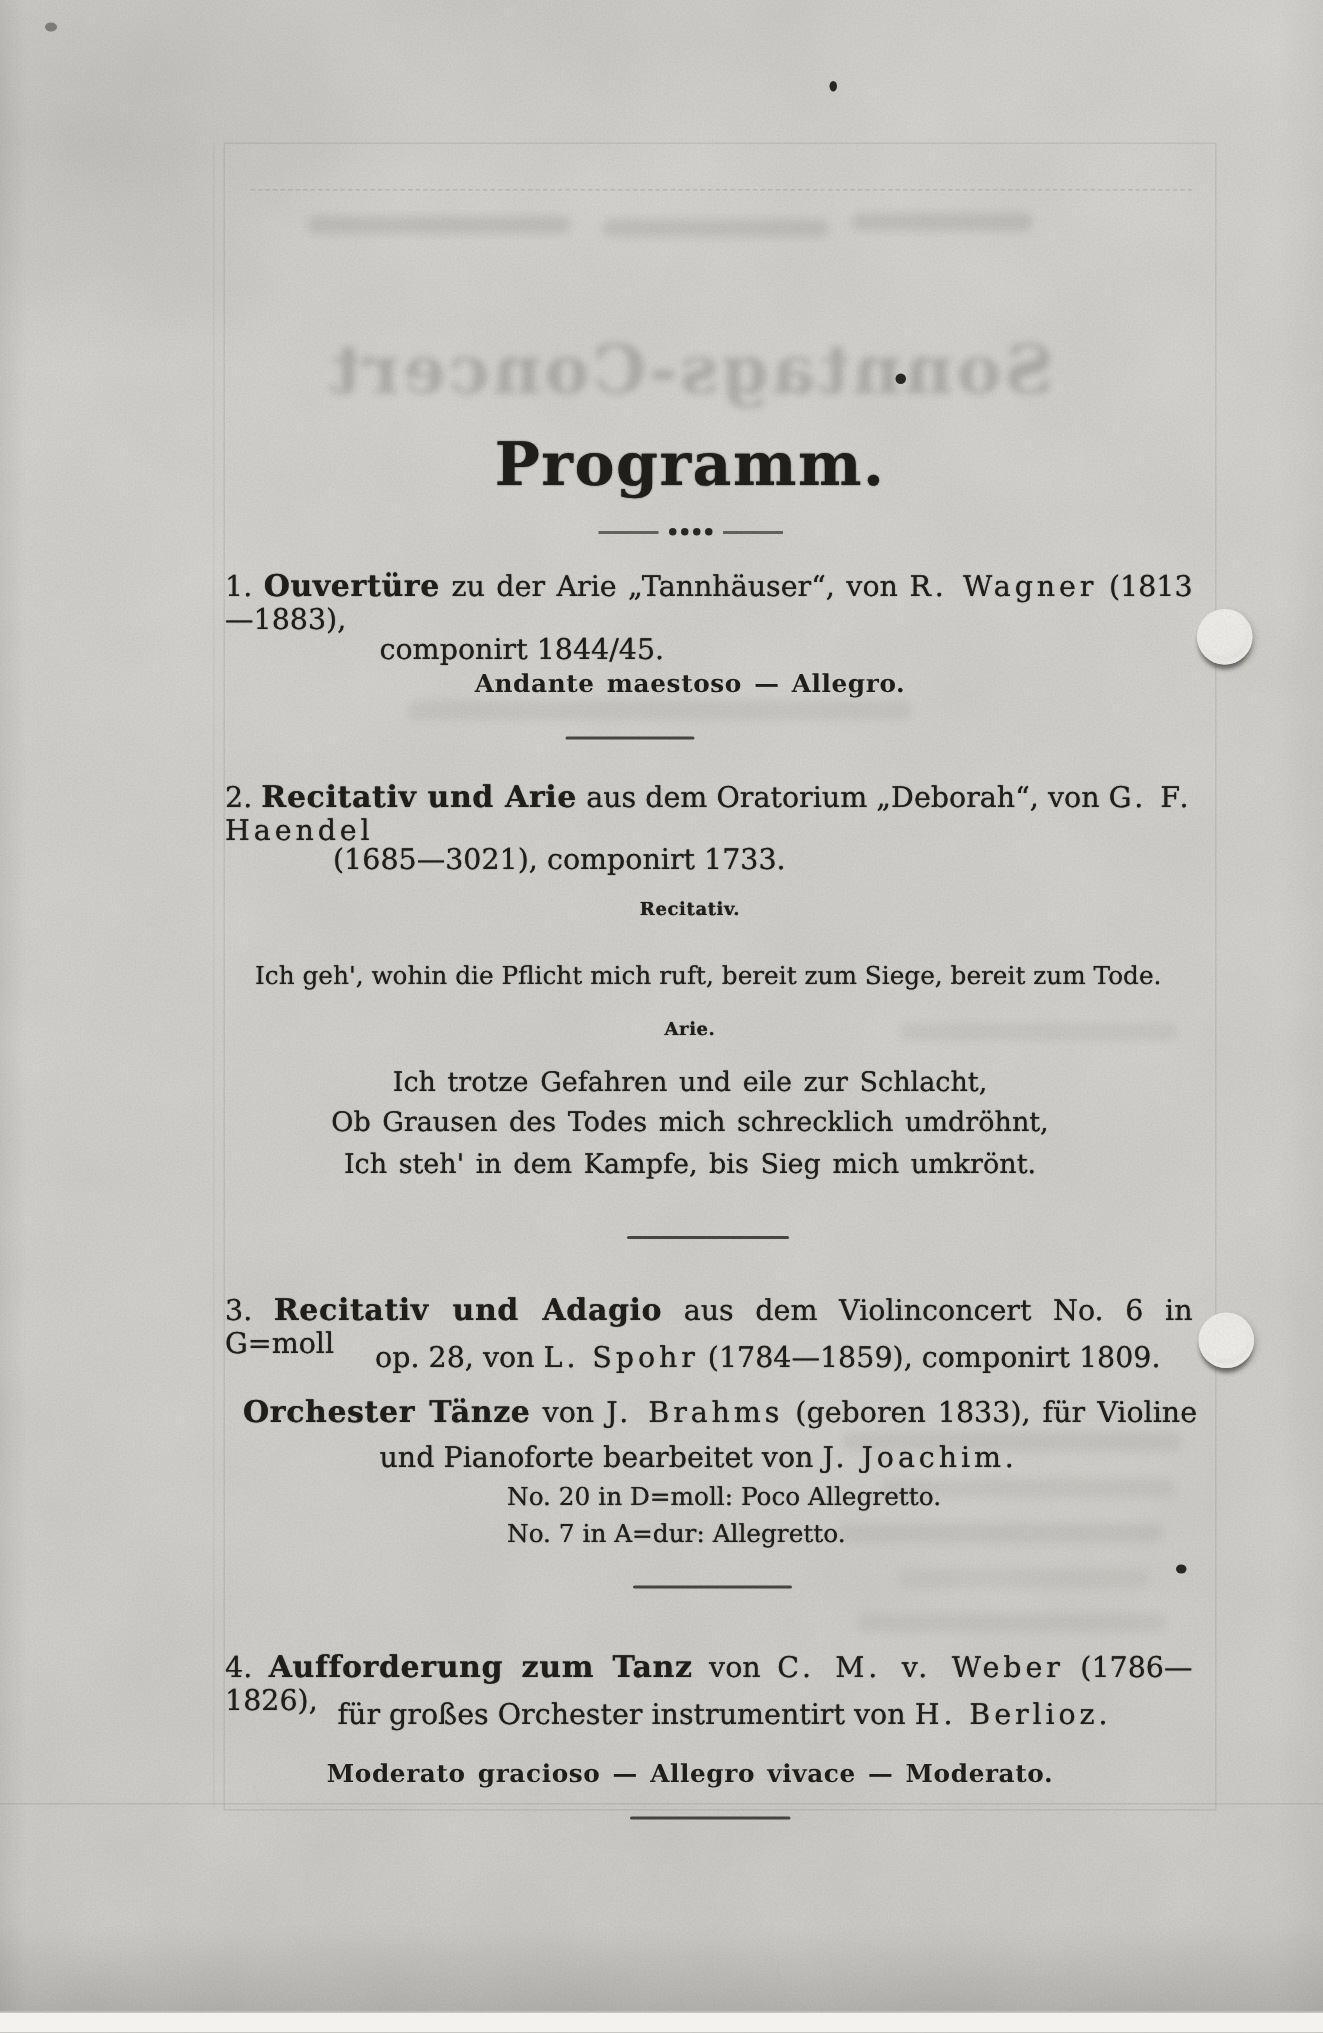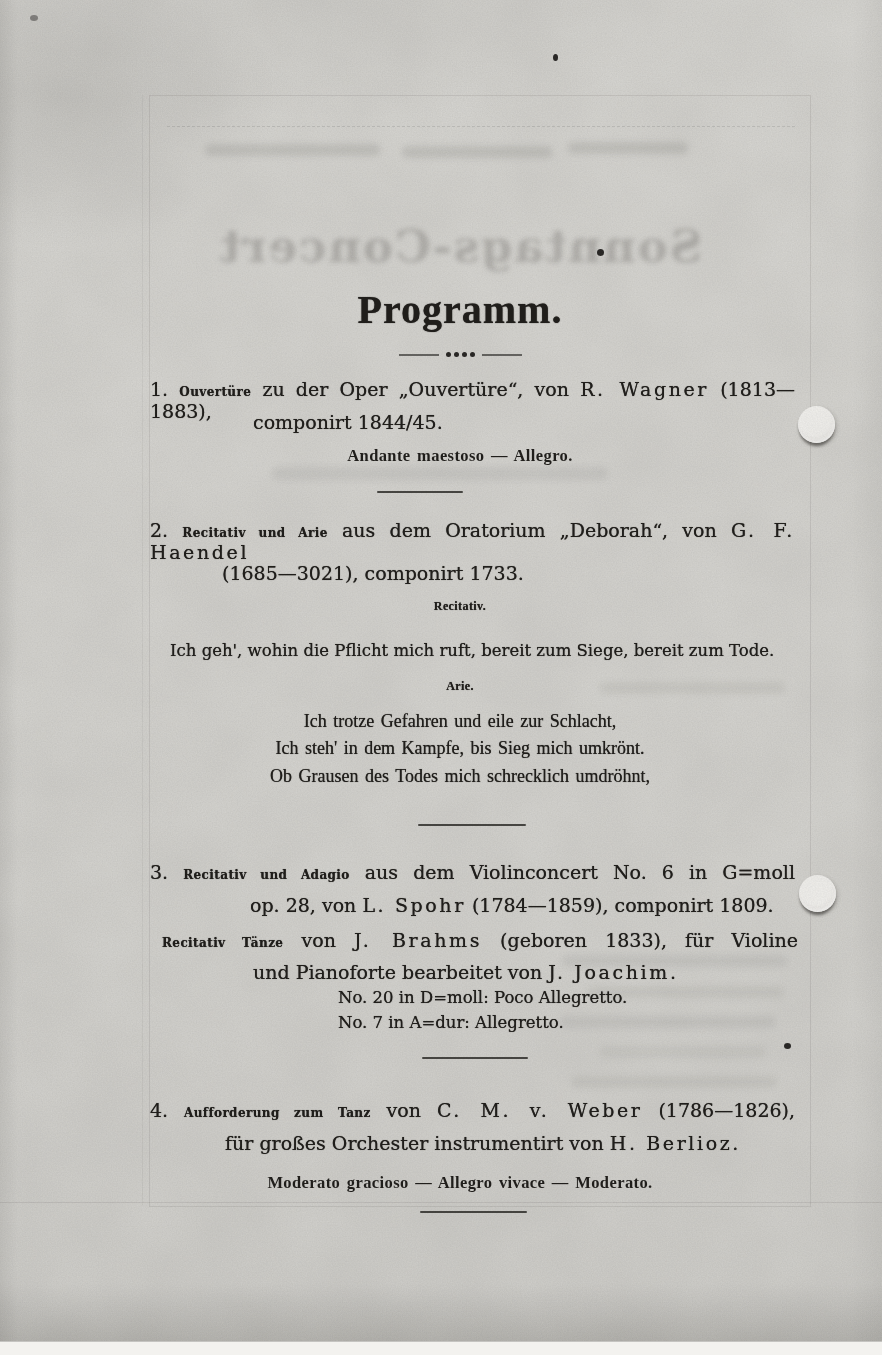--- a/index.html
+++ b/index.html
@@ -36,23 +36,23 @@
   .ghost-title {
     left:110px; top:220px; width:700px; text-align:center;
     transform:scaleX(-1); filter:blur(2.6px);
     color:rgba(75,73,69,.25); font-weight:bold; font-size:45px; letter-spacing:2px;
   }
   
   .frak { text-shadow:0 0 .7px rgba(25,23,20,.85); }
   .line { font-size:19px; white-space:nowrap; }
   .justify { left:150px; width:645px; text-align:justify; text-align-last:justify; white-space:normal; }
   .num { font-size:19px; }
-  .lead { font-weight:bold; font-size:12px; letter-spacing:.4px; }
+  .lead { font-weight:bold; font-size:20px; letter-spacing:.4px; }
   .sperr { letter-spacing:2.6px; }
-  .center-col { left:110px; width:700px; text-align:center;font-family:Liberation Serif, serif; }
+  .center-col { left:110px; width:700px; text-align:center; }
   .page-title { top:286px; font-weight:bold; font-size:40px; letter-spacing:1px;
     text-shadow:0 0 1px rgba(25,23,20,.9); }
   .heading { font-weight:bold; font-size:12px; letter-spacing:.4px; }
   .tempo { font-weight:bold; font-size:16.5px; letter-spacing:.4px; word-spacing:2px; }
   .recit { left:170px; width:600px; font-size:16.5px; text-align:justify; text-align-last:justify; }
   .verse-line { font-size:18px; line-height:27.4px; word-spacing:2px; }
   .movement { font-size:16.5px; left:338px; }
   
   .ornament { top:352px; left:110px; width:700px; display:flex; align-items:center; justify-content:center; gap:7px; }
   .orn-line { width:40px; height:2px; background:rgba(45,43,40,.65); }
@@ -100,62 +100,62 @@
       <div class="orn-dot"></div>
       <div class="orn-dot"></div>
       <div class="orn-dot"></div>
     </div>
     <div class="orn-line"></div>
   </div>
 
   <div class="abs line justify" style="top:378px">
     <span class="num frak">1.</span>
     <span class="lead frak">Ouvertüre</span>
-    <span class="frak">zu der Oper „Ouvertüre“, von</span>
+    <span class="frak">zu der Arie „Tannhäuser“, von</span>
     <span class="sperr frak">R. Wagner</span>
     <span class="frak">(1813—1883),</span>
   </div>
-  <div class="abs line frak" style="top:411px;left:253px">
+  <div class="abs line frak" style="top:422px;left:253px">
     <span>componirt 1844/45.</span>
   </div>
   <div class="abs center-col tempo" style="top:446px">Andante maestoso — Allegro.</div>
   <div class="abs rule" style="top:491px;left:377px;width:86px"></div>
 
   <div class="abs line justify" style="top:519px">
     <span class="num frak">2.</span>
     <span class="lead frak">Recitativ und Arie</span>
     <span class="frak">aus dem Oratorium „Deborah“, von</span>
     <span class="sperr frak">G. F. Haendel</span>
   </div>
   <div class="abs line frak" style="top:562px;left:222px">
     <span>(1685—3021), componirt 1733.</span>
   </div>
   <div class="abs center-col heading frak" style="top:599px">Recitativ.</div>
   <div class="abs line recit frak" style="top:641px">Ich geh', wohin die Pflicht mich ruft, bereit zum Siege, bereit zum Tode.</div>
   <div class="abs center-col heading frak" style="top:679px">Arie.</div>
   <div class="abs center-col" style="top:708px">
     <div class="verse-line frak">Ich trotze Gefahren und eile zur Schlacht,</div>
+    <div class="verse-line frak">Ob Grausen des Todes mich schrecklich umdröhnt,</div>
     <div class="verse-line frak">Ich steh' in dem Kampfe, bis Sieg mich umkrönt.</div>
-    <div class="verse-line frak">Ob Grausen des Todes mich schrecklich umdröhnt,</div>
   </div>
   <div class="abs rule" style="top:824px;left:418px;width:108px"></div>
 
   <div class="abs line justify" style="top:861px">
     <span class="num frak">3.</span>
     <span class="lead frak">Recitativ und Adagio</span>
     <span class="frak">aus dem Violinconcert No. 6 in G=moll</span>
   </div>
   <div class="abs line frak" style="top:894px;left:250px">
     <span>op. 28, von</span>
     <span class="sperr">L. Spohr</span>
     <span>(1784—1859), componirt 1809.</span>
   </div>
 
   <div class="abs line justify" style="top:929px;left:162px;width:636px">
-    <span class="lead frak">Recitativ Tänze</span>
+    <span class="lead frak">Orchester Tänze</span>
     <span class="frak">von</span>
     <span class="sperr frak">J. Brahms</span>
     <span class="frak">(geboren 1833), für Violine</span>
   </div>
   <div class="abs line frak" style="top:961px;left:253px">
     <span>und Pianoforte bearbeitet von</span>
     <span class="sperr">J. Joachim.</span>
   </div>
   <div class="abs line movement frak" style="top:988px">No. 20 in D=moll: Poco Allegretto.</div>
   <div class="abs line movement frak" style="top:1013px">No. 7 in A=dur: Allegretto.</div>

